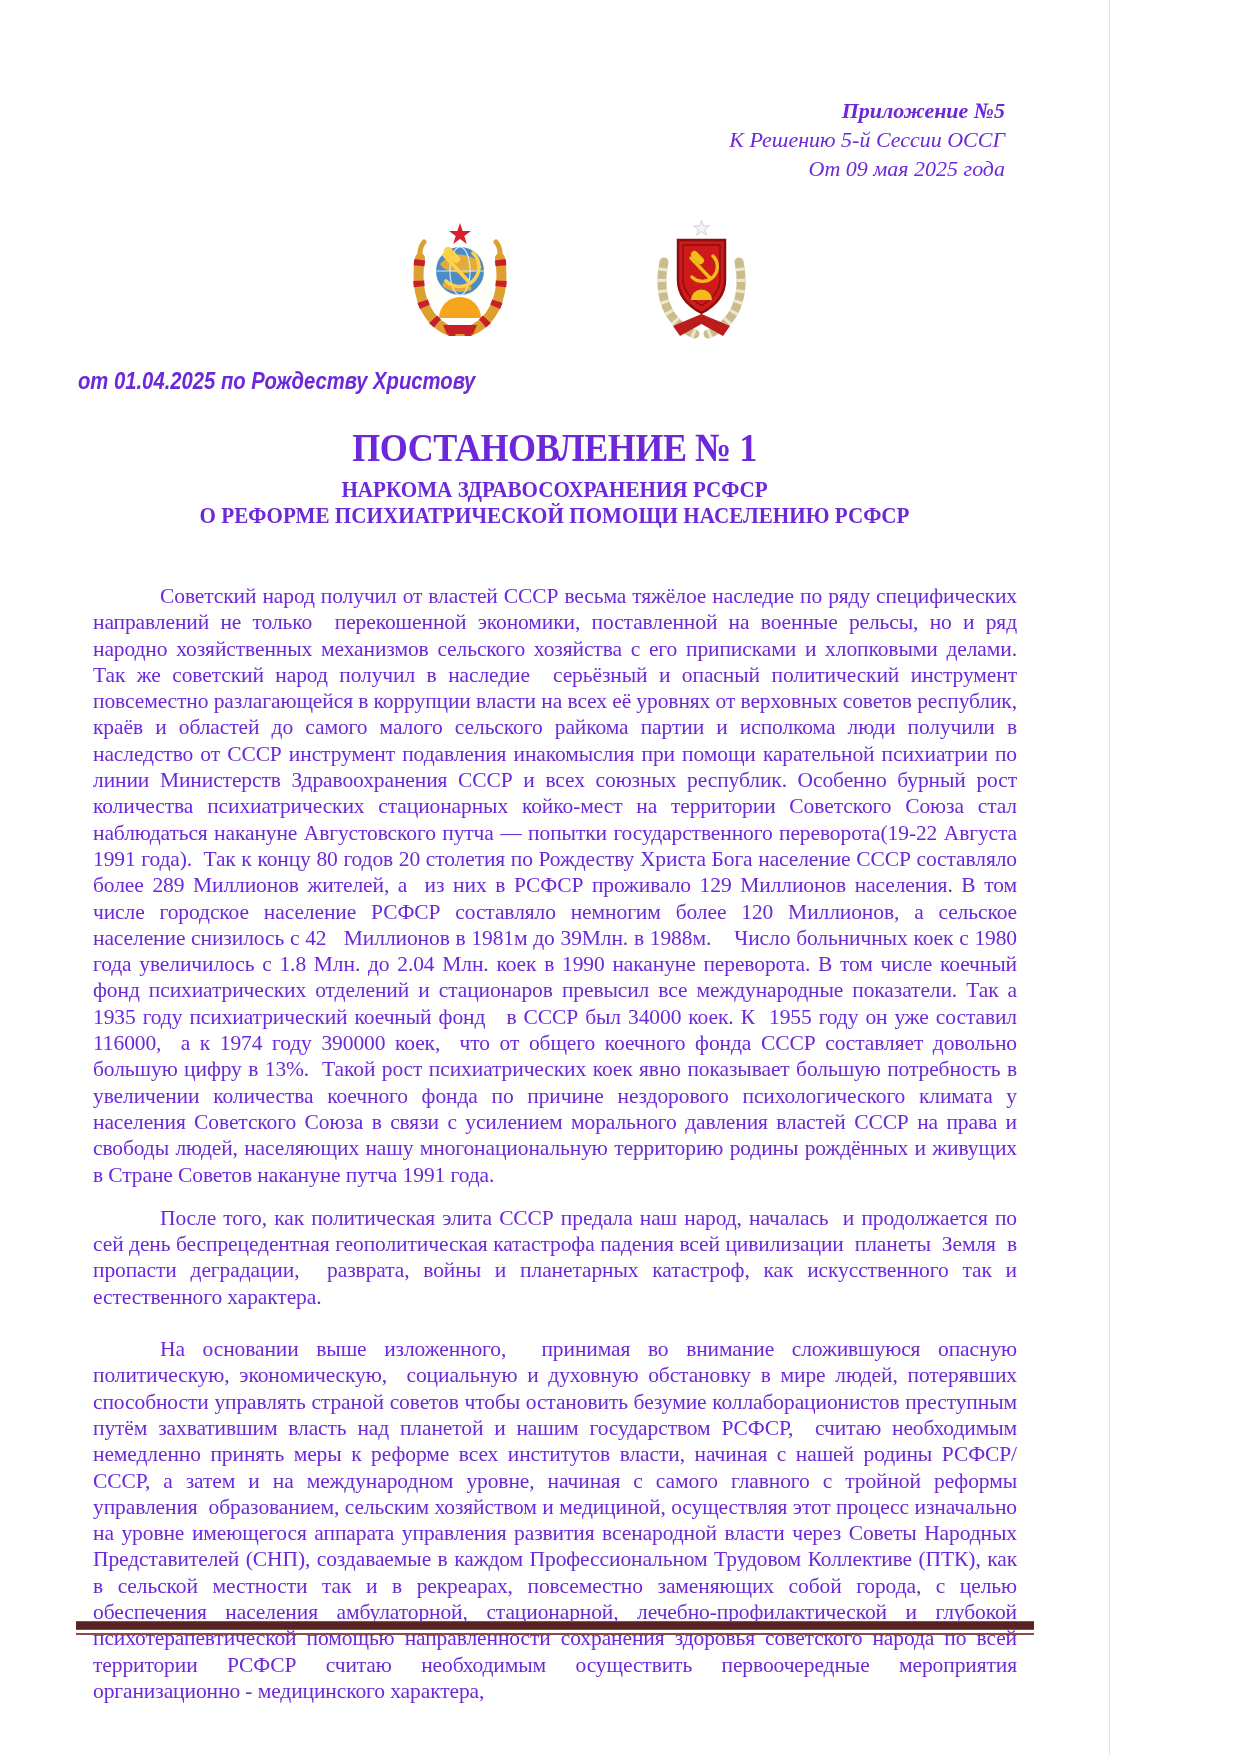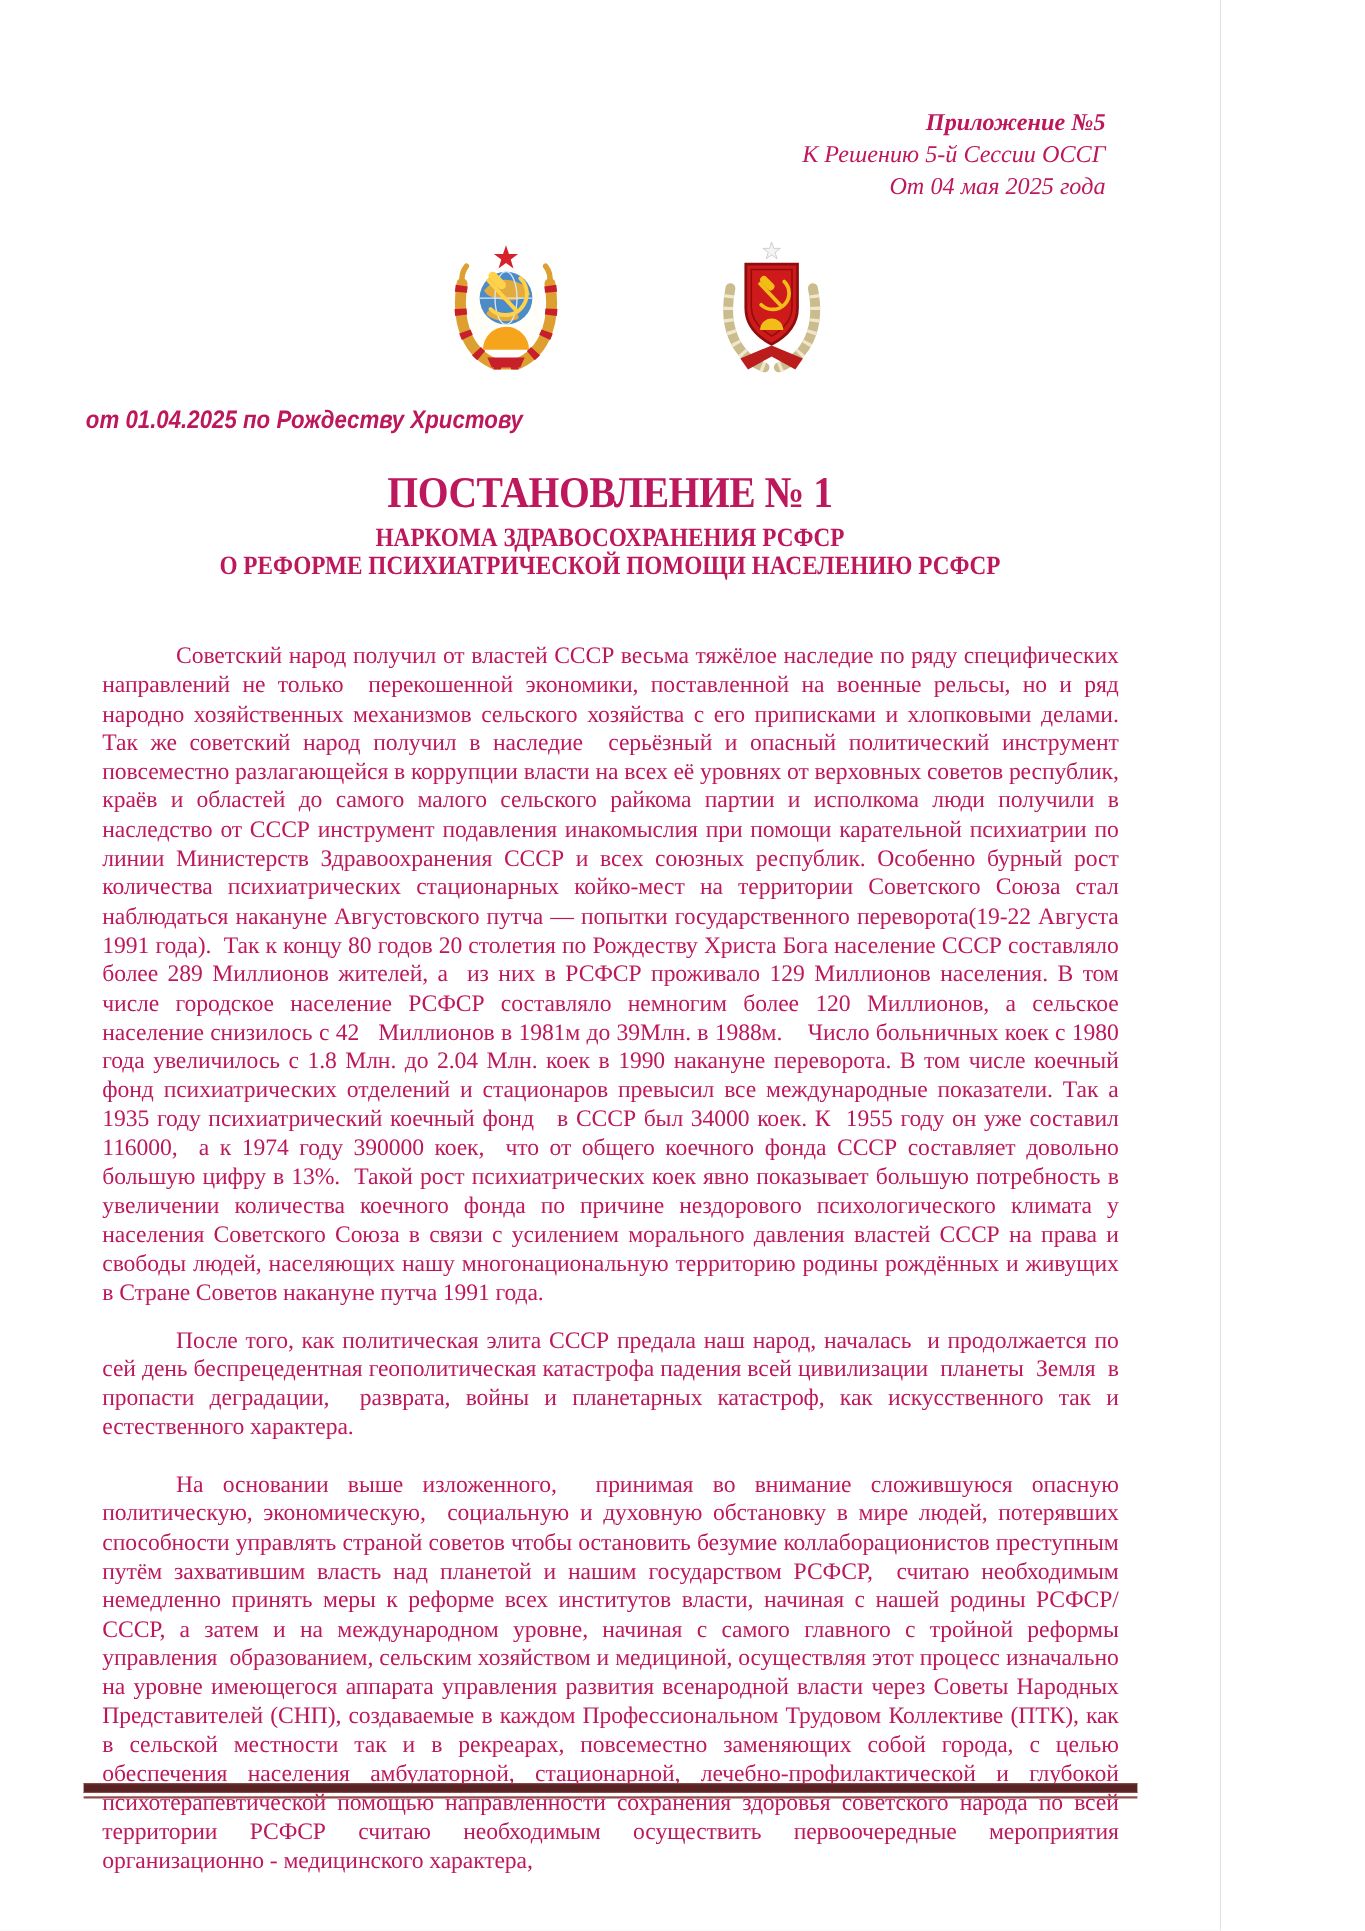--- a/index.html
+++ b/index.html
@@ -1,21 +1,21 @@
 <!DOCTYPE html>
 <html><head>
 <meta charset="utf-8">
 <style>
   html,body{margin:0;padding:0;background:#ffffff;}
   .page{
     position:relative;
     width:1109px;height:1755px;
     background:#ffffff;
     font-family:"Liberation Serif", serif;
-    color:#be185d;
+    color:#6d28d9;
     overflow:hidden;
     outline:1px solid #e3e3e3;
   }
   
   .appendix{
     position:absolute;top:96px;right:104px;
     text-align:right;font-style:italic;
     font-size:22px;line-height:29px;
   }
   .appendix .b{font-weight:bold;}
@@ -76,21 +76,21 @@
   .footer-row .left{margin-left:78px;}
 </style>
 </head>
 <body>
 
 <div class="page">
 
   <div class="appendix">
     <div class="b">Приложение №5</div>
     <div>К Решению 5-й Сессии ОССГ</div>
-    <div>От 04 мая 2025 года</div>
+    <div>От 09 мая 2025 года</div>
   </div>
 
   <div class="emblem emblem-ussr">
     <svg viewBox="0 0 106 114" width="106" height="114" aria-hidden="true">
       <ellipse cx="53" cy="62" rx="33" ry="40" fill="#fffef8"></ellipse>
       <path d="M32 96 A 21 21 0 0 1 74 96 Z" fill="#f7a41d"></path>
       <circle cx="53" cy="49" r="24" fill="#4b8bc8"></circle>
       <path d="M33 42 Q 44 30 58 33 Q 72 36 75 46 Q 60 54 47 50 Q 36 48 33 42 Z" fill="#e3aa3d"></path>
       <path d="M38 63 Q 48 70 62 66" stroke="#e3aa3d" stroke-width="5" fill="none" stroke-linecap="round"></path>
       <ellipse cx="53" cy="49" rx="10" ry="24" fill="none" stroke="#d8e9f7" stroke-width="1.2"></ellipse>

